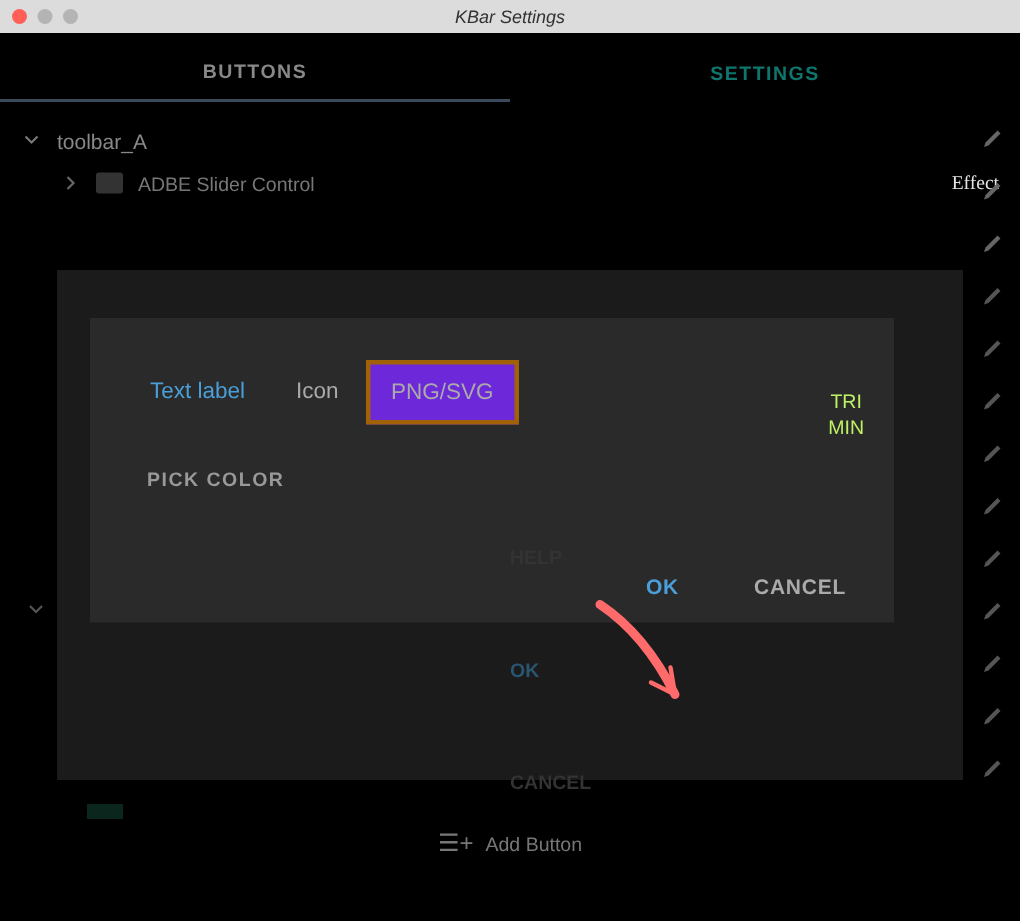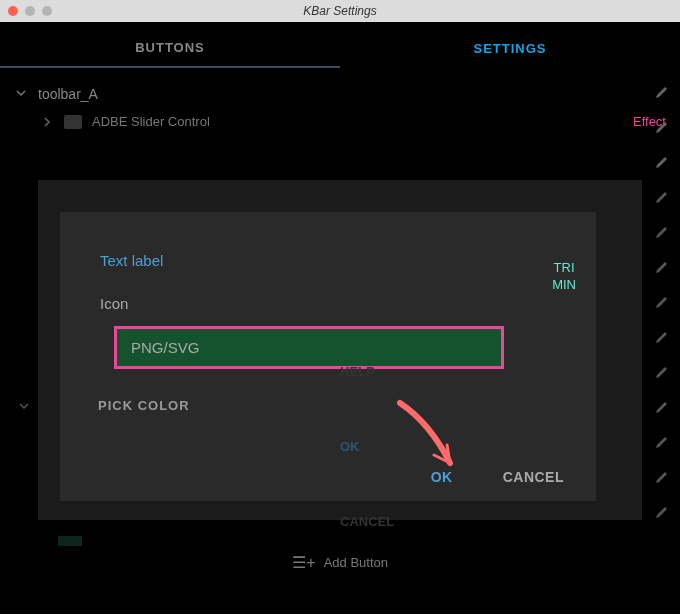--- a/index.html
+++ b/index.html
@@ -43,21 +43,21 @@
       margin-top: 6px;
     }
     .tab {
       flex: 1;
       display: flex;
       align-items: center;
       justify-content: center;
       font-size: 13px;
       font-weight: 600;
       letter-spacing: 1px;
-      color: #0ea5e9;
+      color: #0f766e;
       cursor: pointer;
     }
     .tab.active {
       color: #888;
       border-bottom: 2px solid #3a4a5a;
     }
     .content {
       padding: 12px 10px;
     }
     .section-header {
@@ -82,22 +82,23 @@
     .item-row {
       display: flex;
       align-items: center;
       gap: 10px;
       padding: 6px 4px 6px 30px;
       font-size: 13px;
       color: #777;
     }
     .item-type {
       margin-left: auto;
-      color: #ec4899;
-      font-size: 13px;
+      color: #e5e5e5;
+      font-size: 13px;
+      font-family: Liberation Serif, serif;
     }
     .item-desc { color: #555; }
     .thumb {
       width: 18px; height: 14px;
       background: #333;
       border-radius: 2px;
       display: inline-block;
     }
     .thumb.orange { background: #c76a2b; }
     .right-edit-col {
@@ -120,46 +121,45 @@
     .dialog {
       position: absolute;
       top: 212px;
       left: 60px;
       width: 536px;
       background: #2a2a2a;
       padding: 28px 20px 16px 24px;
     }
     .dialog-options {
       display: flex;
-      flex-direction: column;
+      flex-direction: row;
       gap: 2px;
       width: 420px;
     }
     .dialog-opt {
       padding: 10px 14px;
       font-size: 15px;
       color: #aaa;
       cursor: pointer;
       border: 2px solid transparent;
     }
     .dialog-opt.selected {
       color: #4a9fd8;
     }
     .dialog-opt.highlight {
-      border: 3px solid #ec4899;
-      background: #14532d;
+      border: 3px solid #a16207;
+      background: #6d28d9;
       color: #aaa;
-      margin-left: 30px;
     }
     .trimin {
       position: absolute;
       right: 20px;
       top: 48px;
       font-size: 13px;
-      color: #5eead4;
+      color: #bef264;
       text-align: center;
       line-height: 1.3;
     }
     .pick-color {
       margin-top: 29px;
       padding-left: 14px;
       font-size: 13px;
       font-weight: 600;
       letter-spacing: 1px;
       color: #999;

